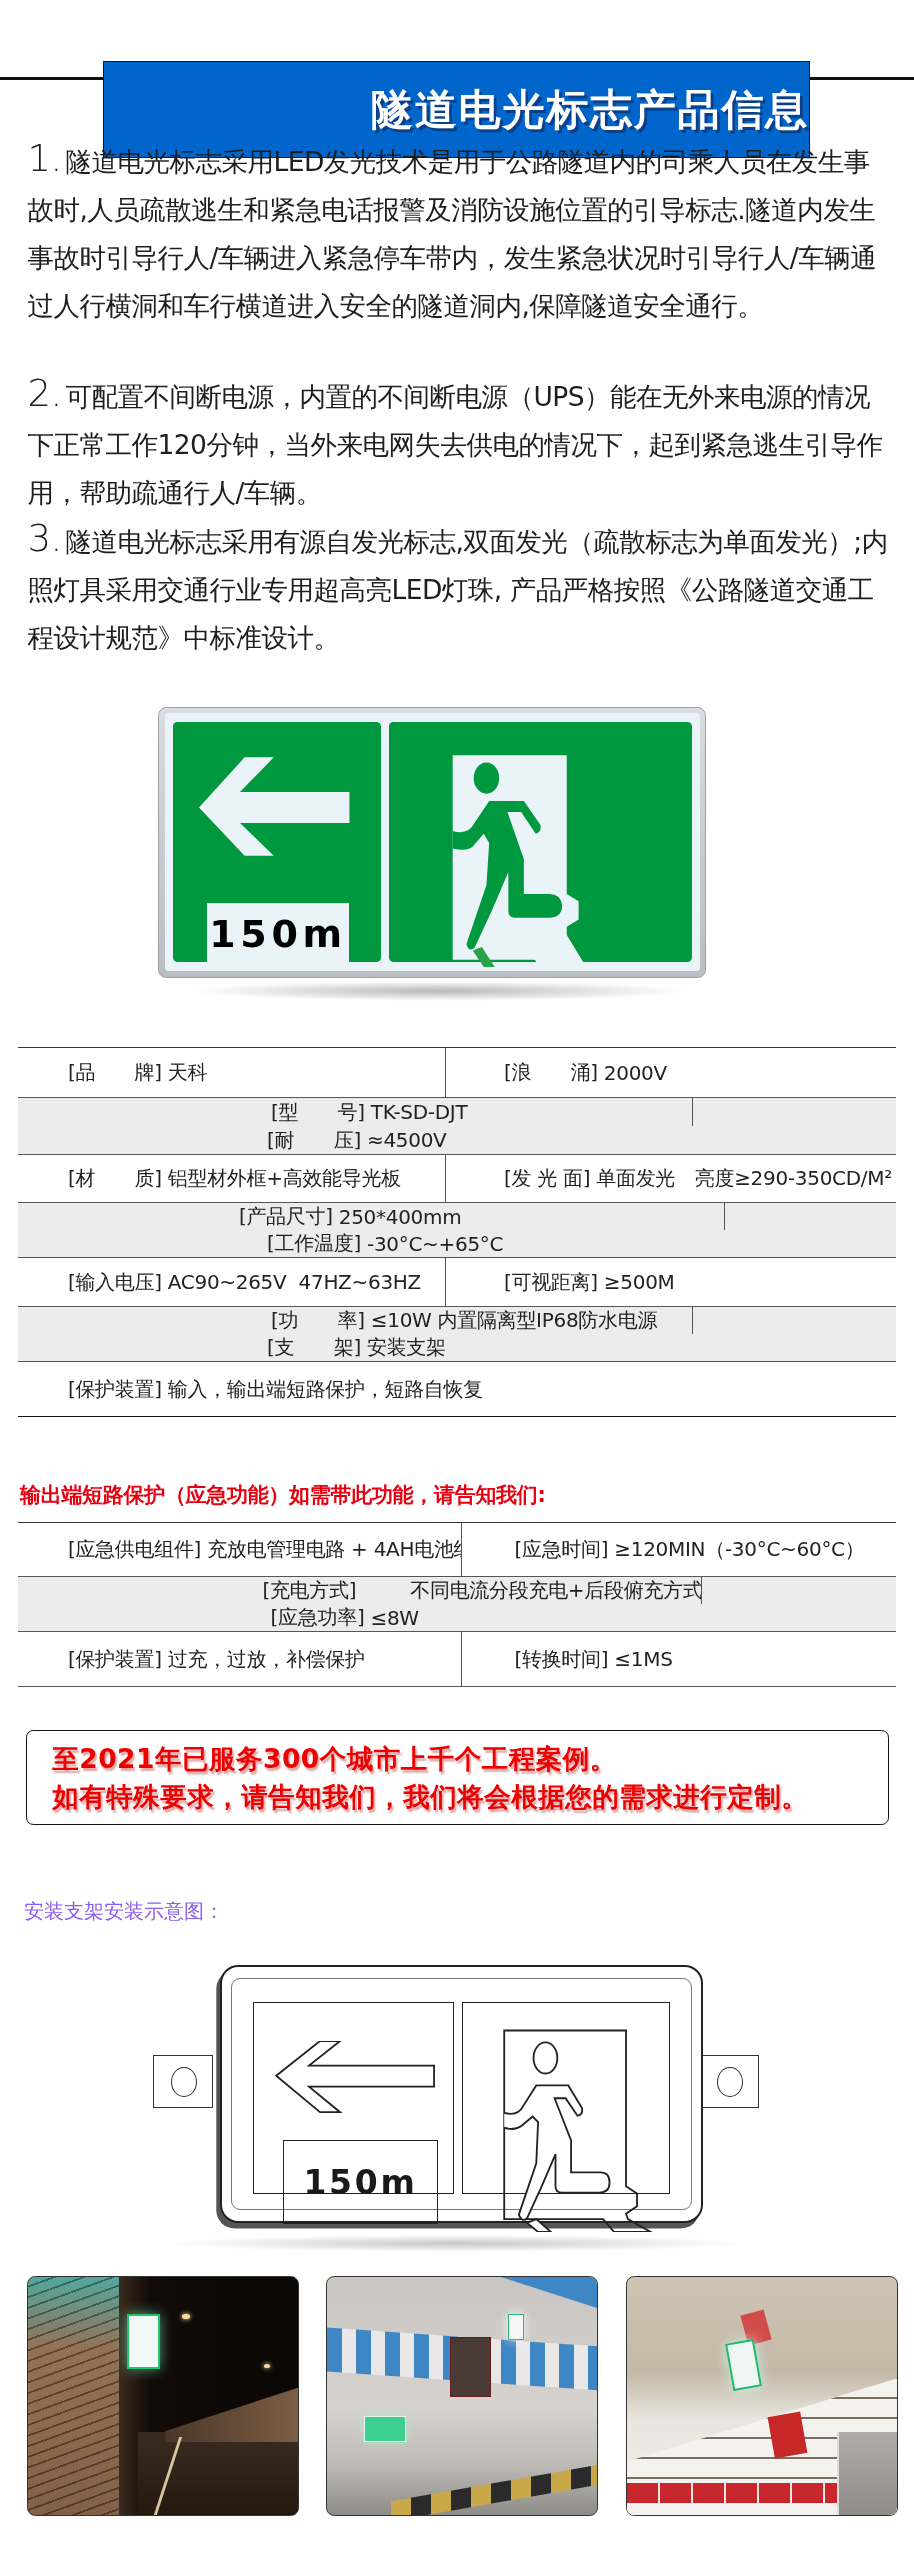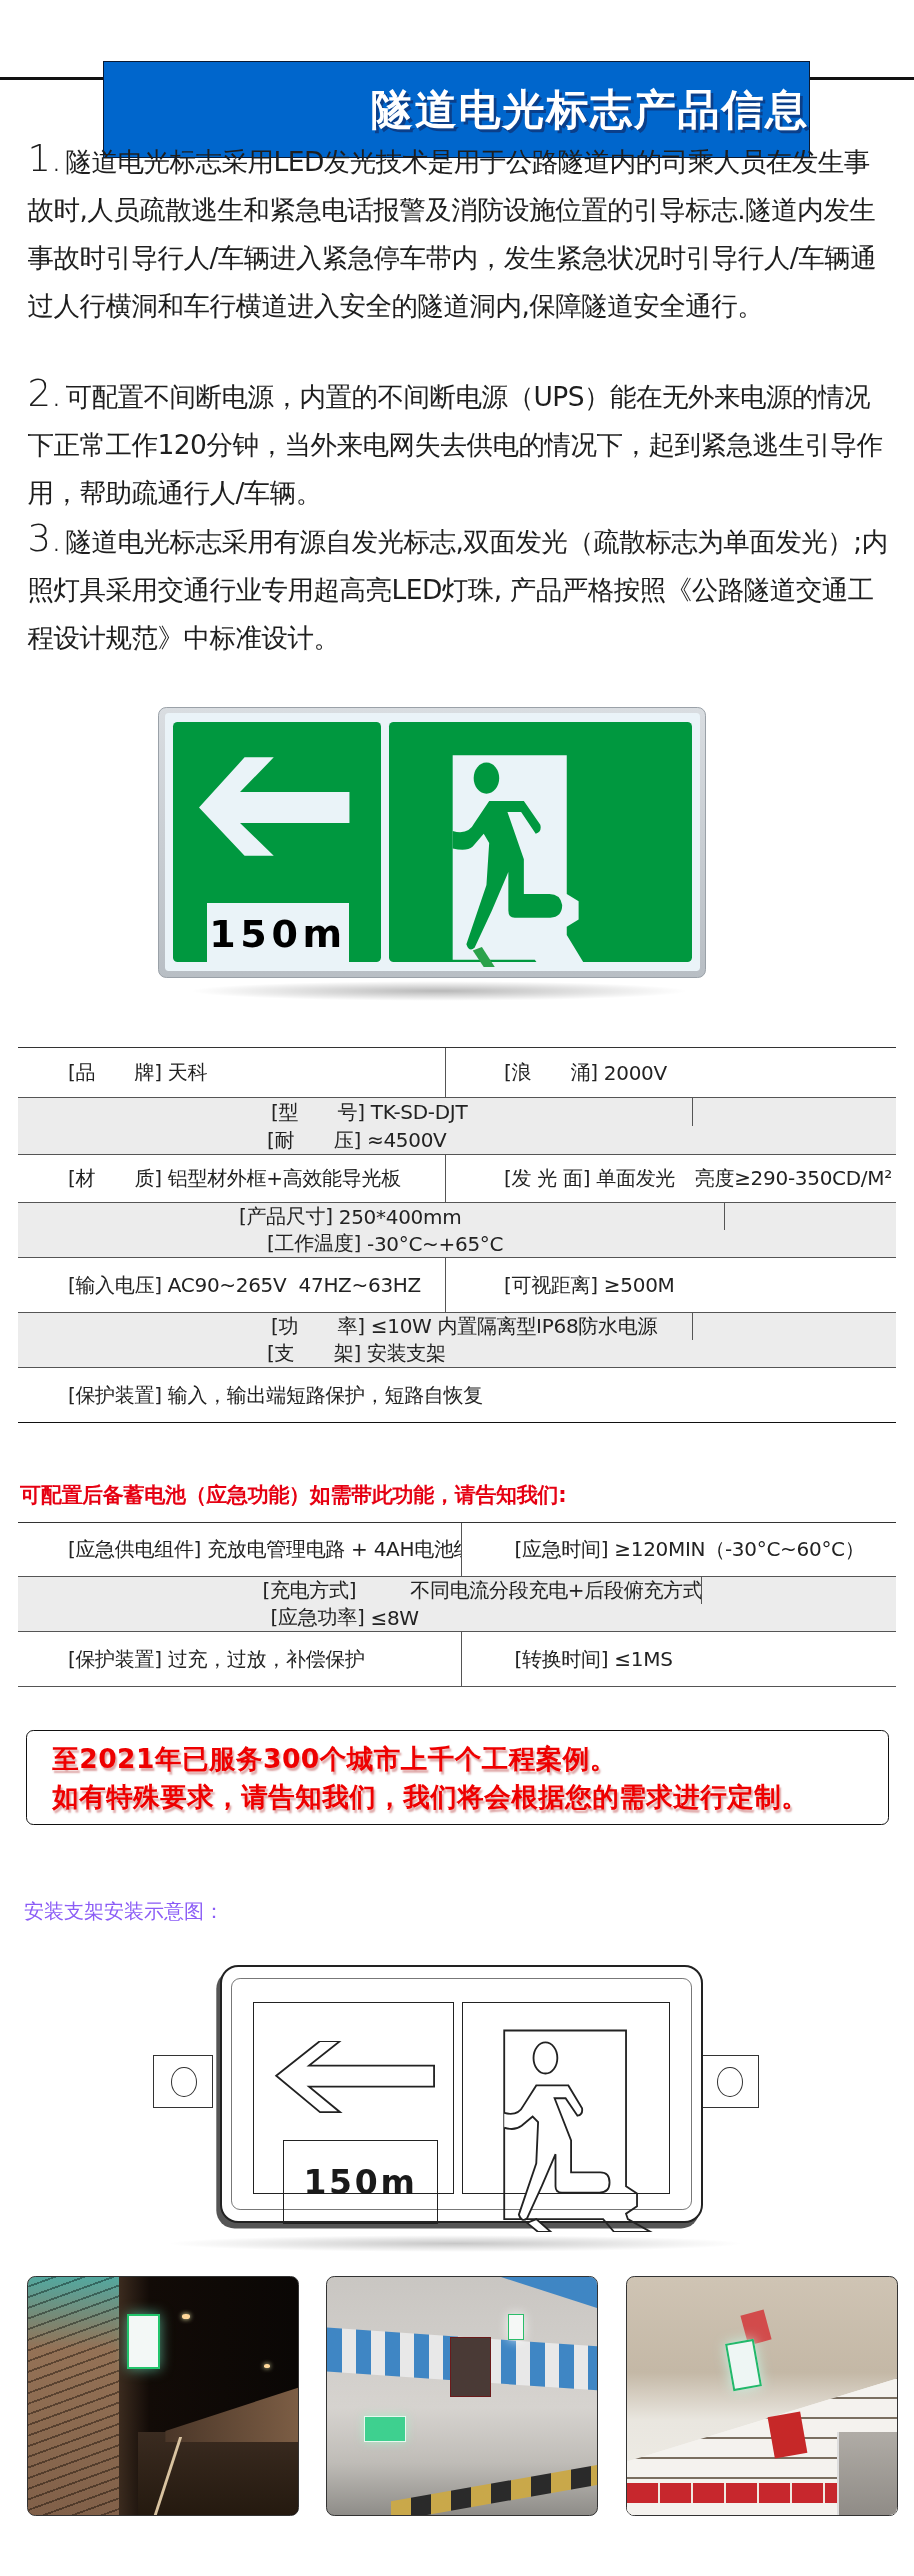--- a/index.html
+++ b/index.html
@@ -137,21 +137,21 @@
   <div class="spec-row shade" style="height:55px;">
     <div class="spec-cell divided" style="width:491px;">
         <span class="lbl">[产品尺寸]</span>
         <span class="lbl"> 250*400mm</span>
       </div>
     <div class="spec-cell" style="width:451px;padding-left:12.8px;">
         <span class="lbl">[工作温度]</span>
         <span class="lbl"> -30°C~+65°C</span>
       </div>
   </div>
-  <div class="spec-row" style="height:55px;text-align:center;">
+  <div class="spec-row" style="height:49px;text-align:center;">
     <div class="spec-cell divided" style="width:427px;">
         <span class="lbl">[输入电压]</span>
         <span class="lbl"> AC90~265V  47HZ~63HZ</span>
       </div>
     <div class="spec-cell" style="width:451px;padding-left:12.8px;">
         <span class="lbl">[可视距离]</span>
         <span class="lbl"> ≥500M</span>
       </div>
   </div>
   <div class="spec-row shade" style="height:55px;">
@@ -165,21 +165,21 @@
       </div>
   </div>
   <div class="spec-row" style="height:55px; border-bottom:1.8px solid #111;">
     <div class="spec-cell" style="width:878px;">
         <span class="lbl">[保护装置]</span>
         <span class="lbl"> 输入，输出端短路保护，短路自恢复</span>
       </div>
   </div>
 </div>
 
-<div class="red-heading">可配置后备蓄电池（应急功能）如需带此功能，请告知我们:</div>
+<div class="red-heading">输出端短路保护（应急功能）如需带此功能，请告知我们:</div>
 
 <div class="spec-table" style="top:1522px;">
   <div class="spec-row" style="height:54px;">
     <div class="spec-cell divided" style="width:444px;">
         <span class="lbl">[应急供电组件]</span>
         <span class="lbl"> 充放电管理电路 + 4AH电池组</span>
       </div>
     <div class="spec-cell" style="width:433px;padding-left:7.3px;">
         <span class="lbl">[应急时间]</span>
         <span class="lbl"> ≥120MIN（-30°C~60°C）</span>

